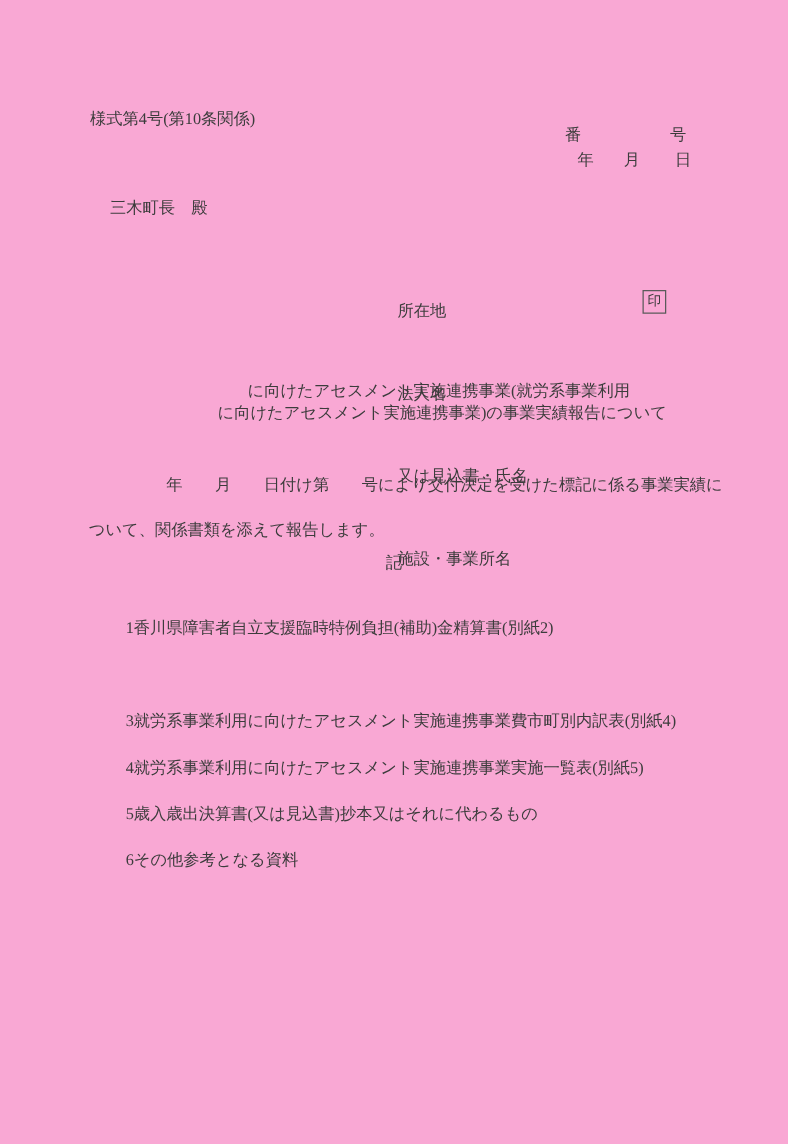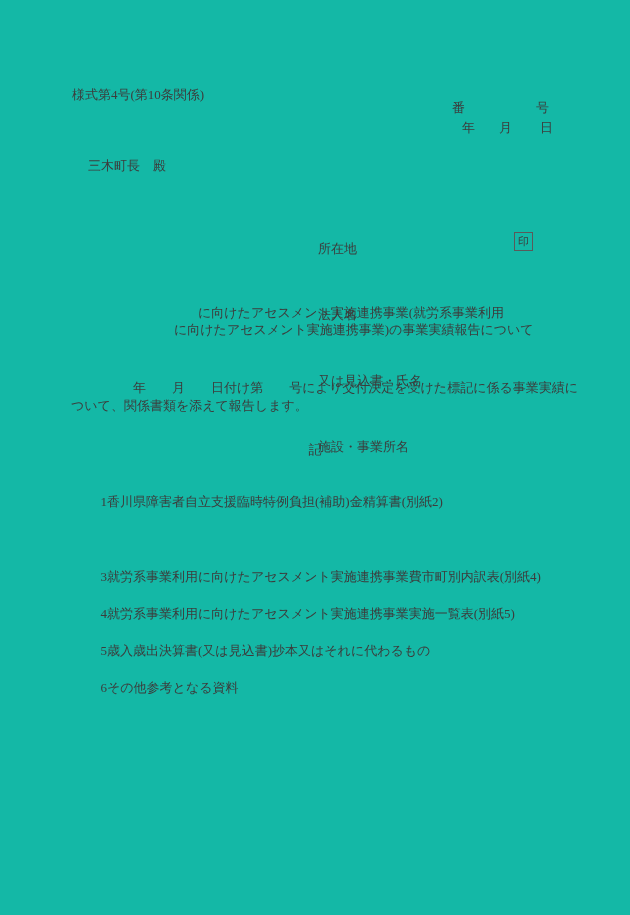--- a/index.html
+++ b/index.html
@@ -4,21 +4,21 @@
 <style>
   html, body {
     margin: 0;
     padding: 0;
     background: #ffffff;
   }
   .page {
     position: relative;
     width: 630px;
     height: 915px;
-    background: #14b8a6;
+    background: #f9a8d4;
     font-family: "Liberation Serif", "DejaVu Serif", serif;
     color: #3c3c3c;
     font-size: 13px;
     line-height: 1.35;
     overflow: hidden;
   }
   .abs { position: absolute; white-space: pre; }
 
   .form-number { left: 72px; top: 86px; }
 
@@ -38,21 +38,21 @@
     width: 17px; height: 17px;
     border: 1px solid #5a5a5a;
     display: flex; align-items: center; justify-content: center;
     font-size: 11px; line-height: 1;
   }
 
   .title-line1 { left: 198px; top: 304px; }
   .title-line2 { left: 134px; top: 321px; margin-left: 40px; }
 
   .body-line1 { left: 133px; top: 379px; }
-  .body-line2 { left: 71px;  top: 397px; }
+  .body-line2 { left: 71px;  top: 415px; }
 
   .ki { left: 0; top: 441px; width: 630px; text-align: center; }
 
   .item-row { left: 70px; white-space: pre; text-align: right; }
   .item-row .num { display: inline-block; width: 24px; }
   .item-0 { top: 475px; }
   .item-1 { top: 512px; }
   .item-2 { top: 550px; }
   .item-3 { top: 587px; }
   .item-4 { top: 624px; }

